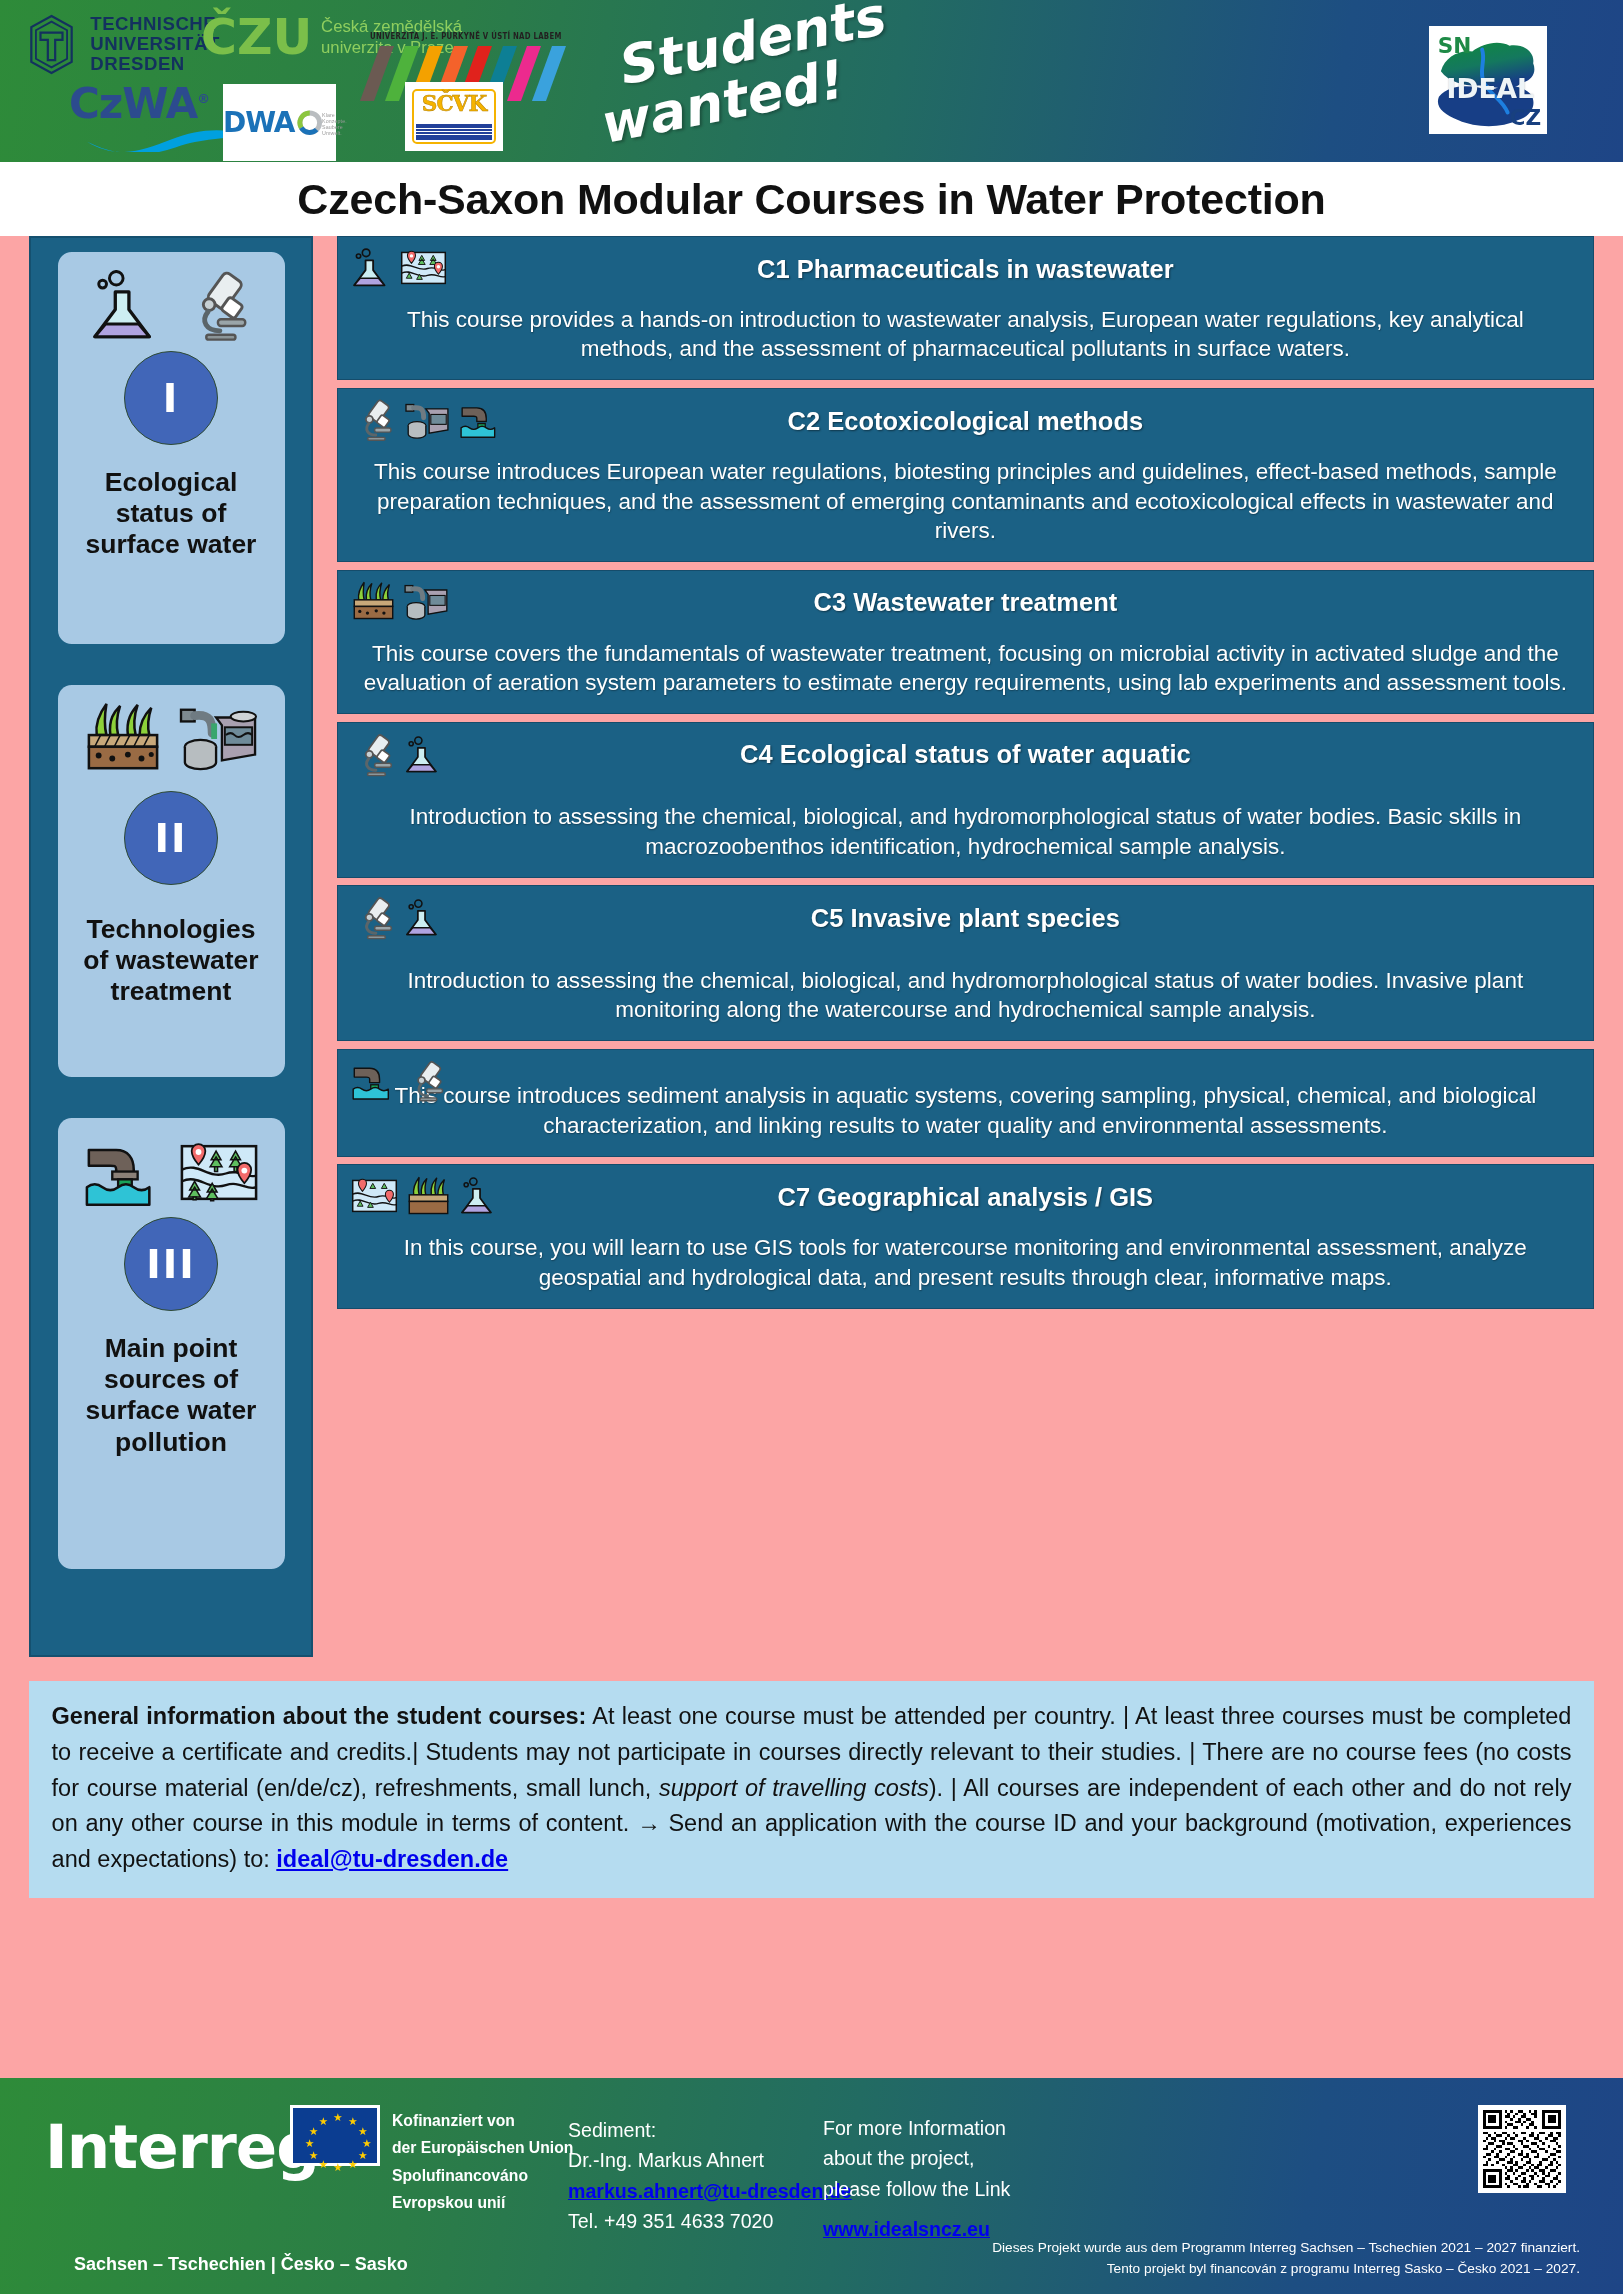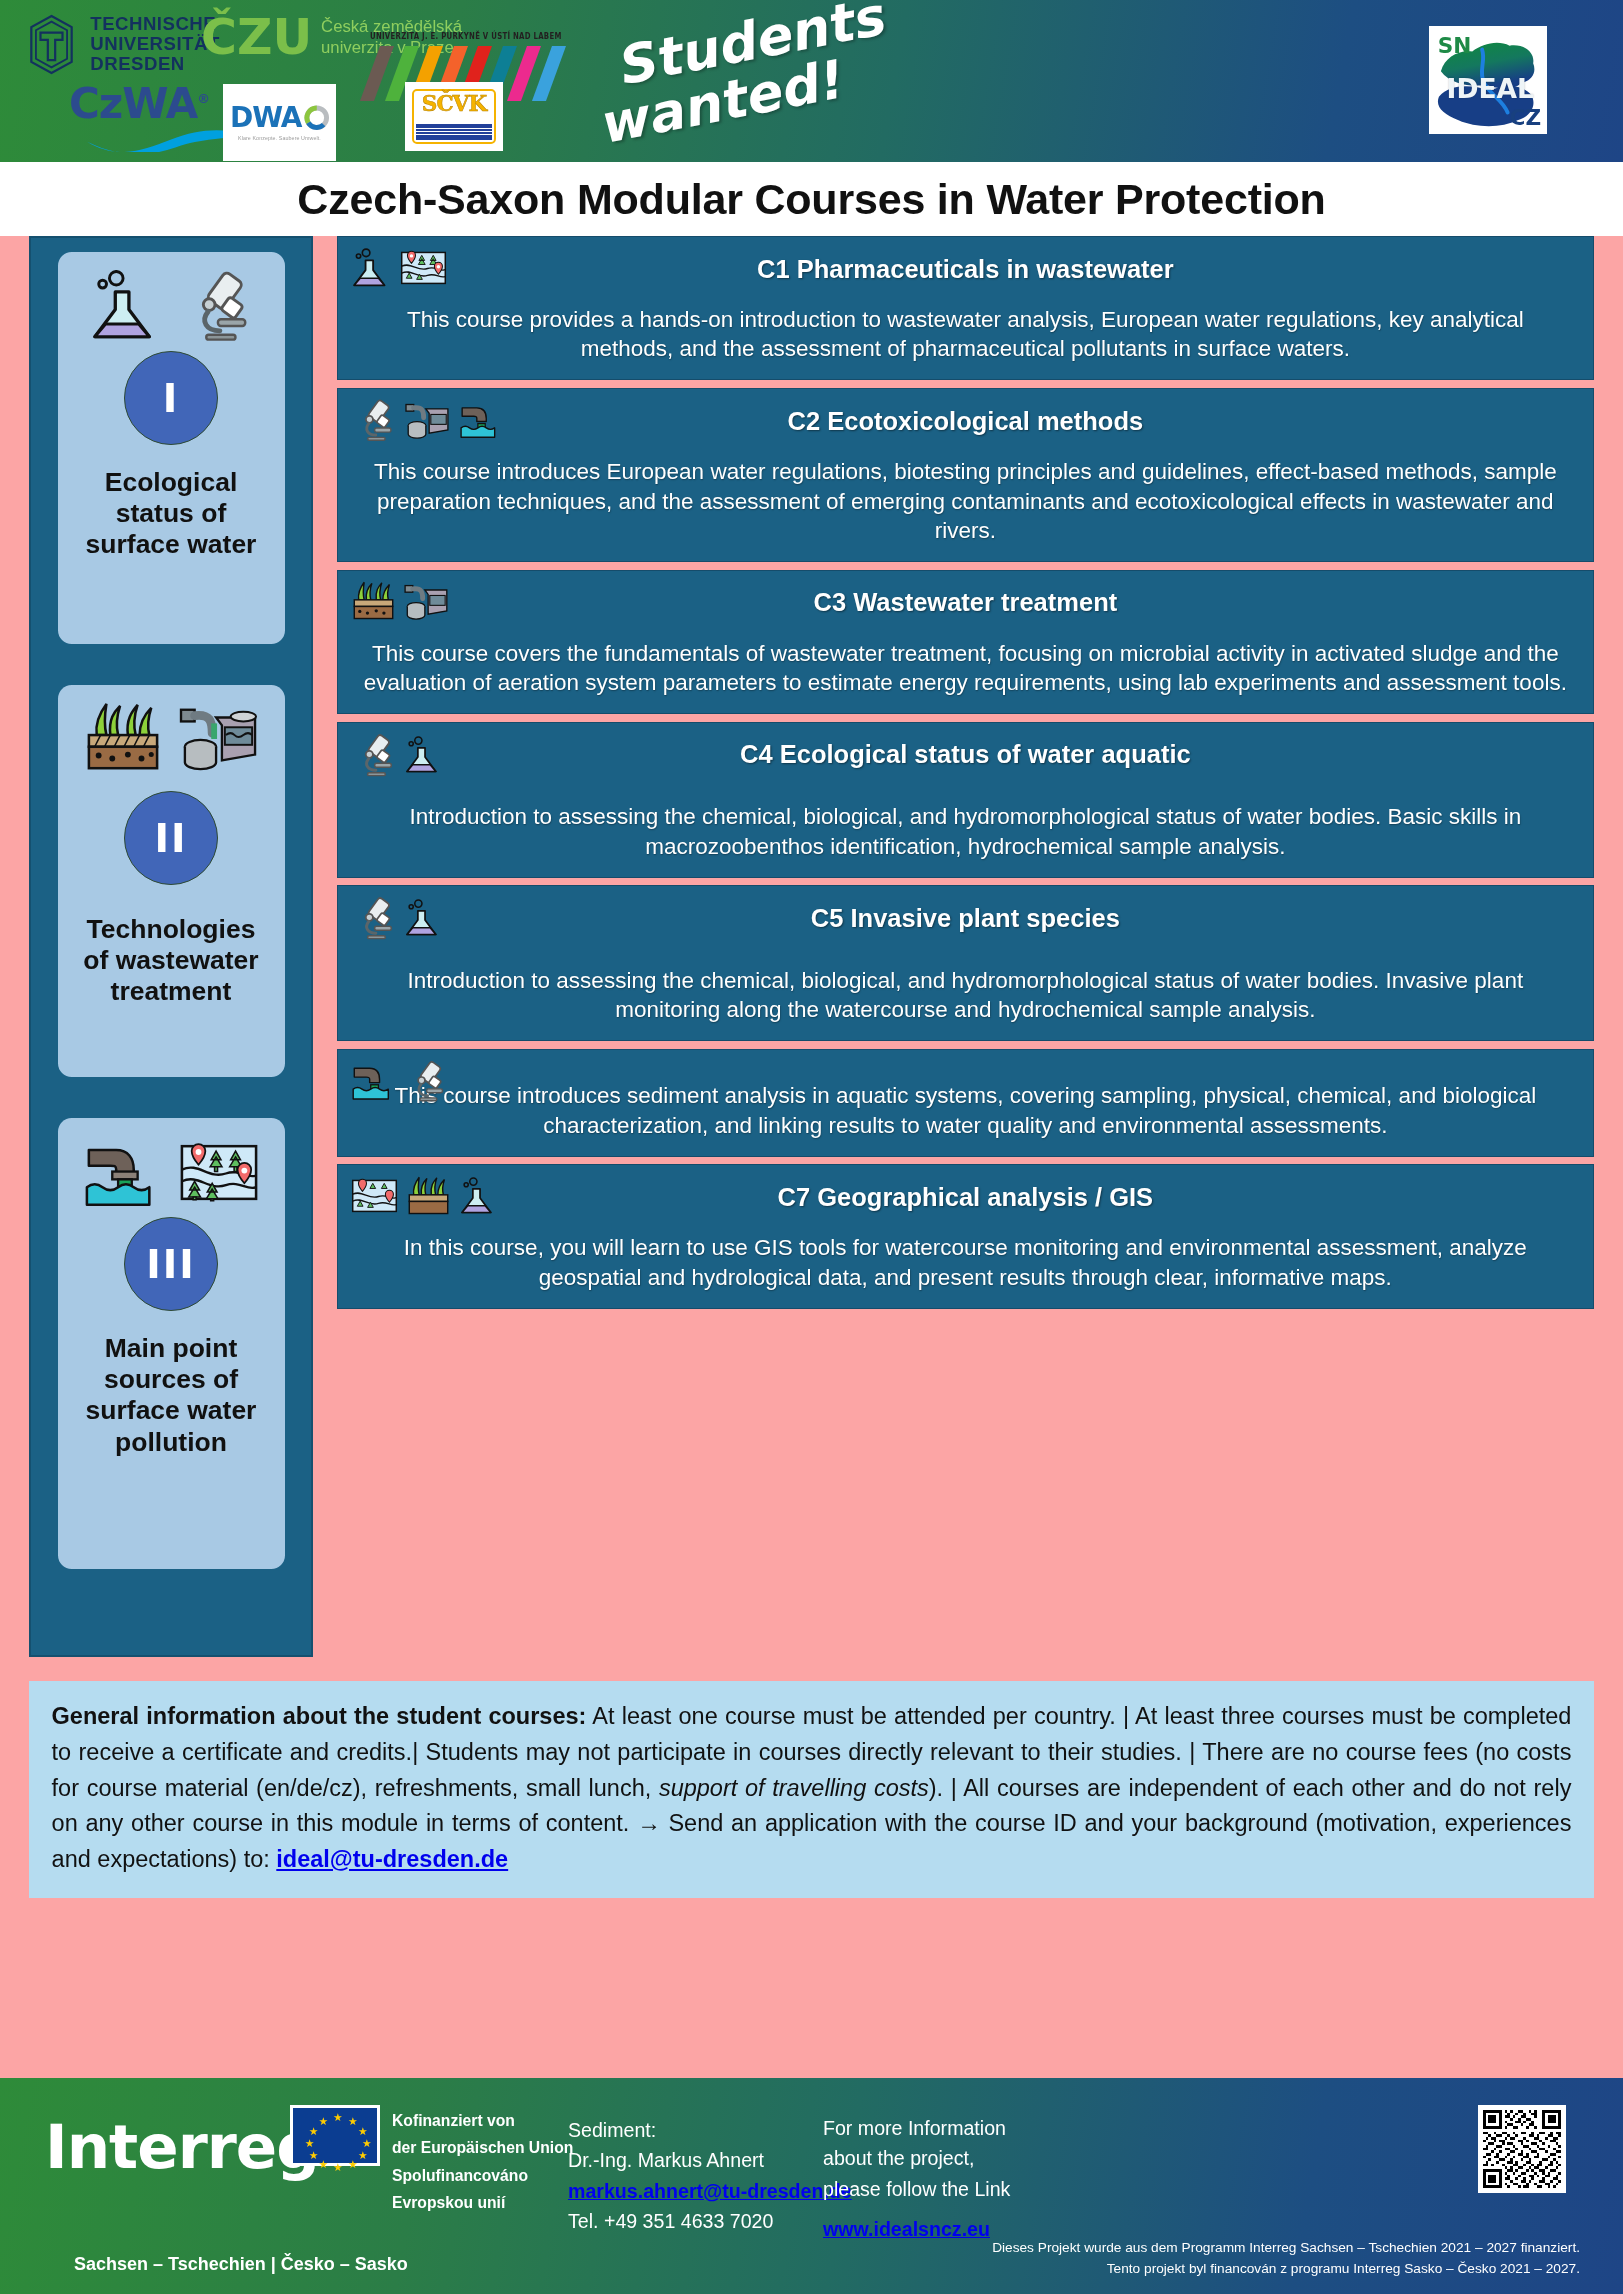--- a/index.html
+++ b/index.html
@@ -36,21 +36,21 @@
   .ujep-bars { margin-top:4.9px; height:55px; position:relative; width:196px;}
   .ujep-bars i { position:absolute; top:0; width:13.7px; height:55px; transform: skewX(-20deg); display:block;}
 
   
   .czwa { left: 69px; top: 83px; width:186px; height:69px;}
   .czwa-word { font-size:42px; font-weight:bold; color:#2c4b8e; font-family:"DejaVu Sans", sans-serif; letter-spacing:-1px; line-height:1;}
   .czwa-word sup { font-size:12.7px; vertical-align: super;}
   .czwa-wave { position:absolute; left:17.6px; top:43px; width:162px; height:25.5px;}
 
   
-  .dwa { left: 223px; top: 84px; width:113px; height:77px; background:#fff; display:flex; flex-direction:column; align-items:center; justify-content:center;}
+  .dwa { left: 223px; top: 84px; width:113px; height:77px; background:#fff; display:flex; flex-direction:row; align-items:center; justify-content:flex-start;}
   .dwa-row { display:flex; align-items:center; gap:2px; }
   .dwa-word { font-size:28px; font-weight:bold; color:#1b72b8; font-family:"DejaVu Sans", sans-serif; letter-spacing:-1px; line-height:1;}
   .dwa-tag { font-size:5.3px; color:#9b9b9b; margin-top:3.9px; letter-spacing:0.1px;}
 
   
   .scvk { left:405px; top:82px; width:98px; height:69px; background:#fff; display:flex; align-items:center; justify-content:center;}
   .scvk-inner { width:84px; height:55px; border:2.9px solid #f5b300; border-radius:4.9px; padding:2px; display:flex; flex-direction:column; justify-content:space-between; }
   .scvk-word { color:#f5b300; font-size:21.6px; font-weight:bold; text-align:center; line-height:1; font-family:"DejaVu Serif", serif; letter-spacing:-1px; -webkit-text-stroke:0.5px #b88200;}
   .scvk-stripes { height:15.7px; display:flex; flex-direction:column; gap:1px; }
   .scvk-stripes span { background:#22409a; display:block; }

